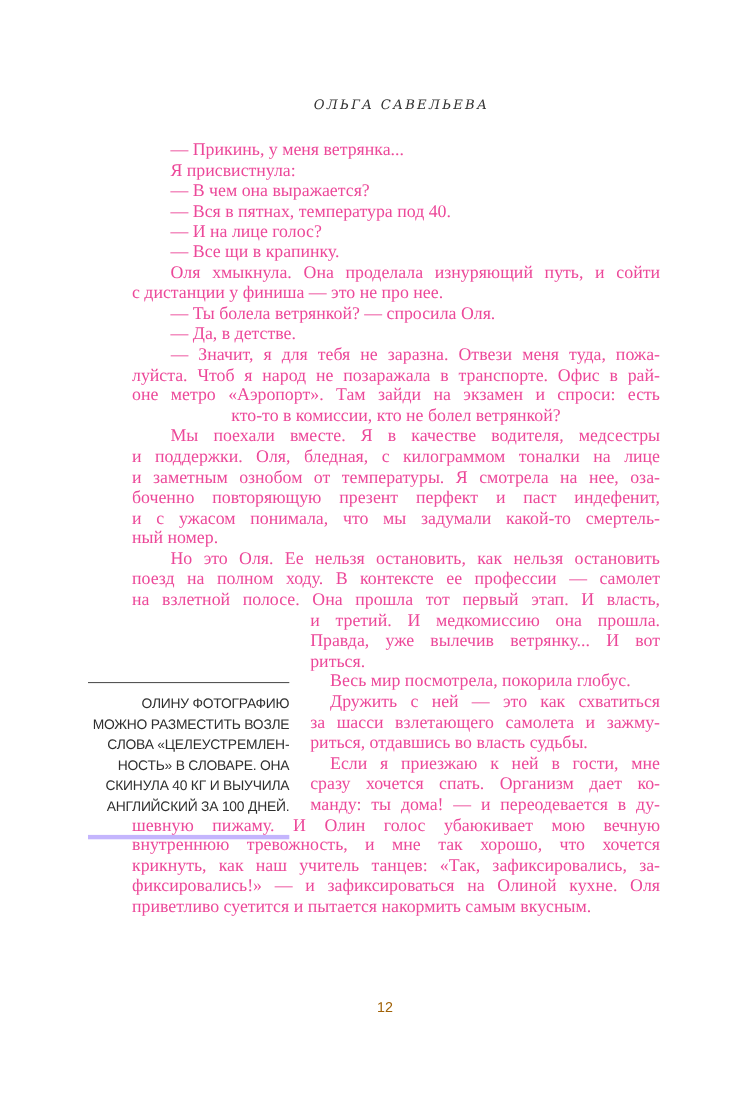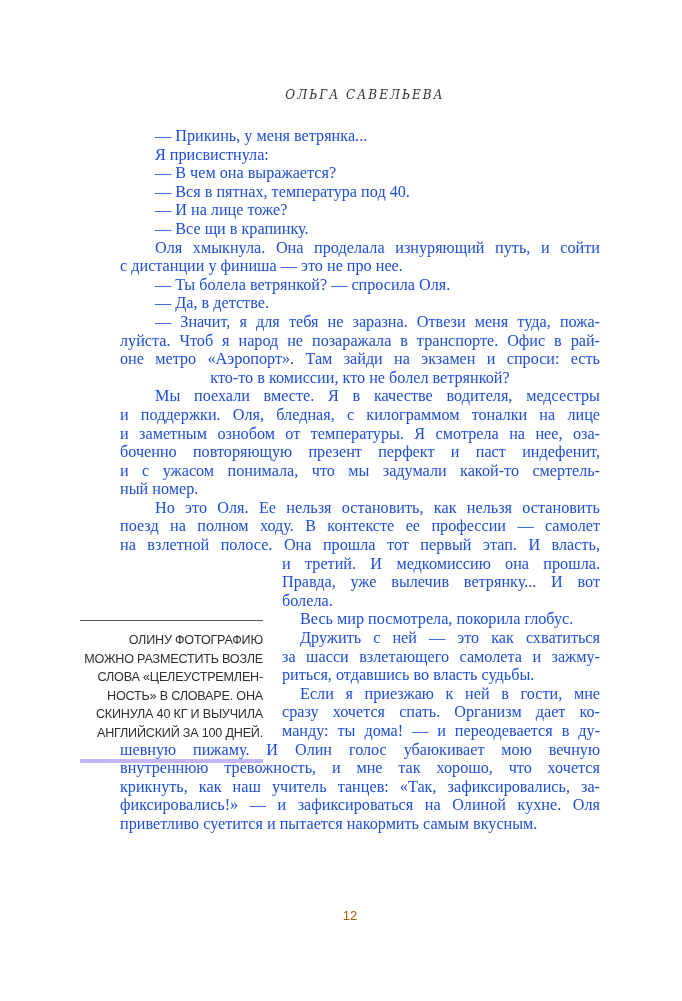--- a/index.html
+++ b/index.html
@@ -9,21 +9,21 @@
   }
   .page { position:absolute; left:0; top:0; width:682px; height:1001px; }
   .running-head {
     position:absolute; top:88px; left:240px; width:250px; text-align:center;
     font-family:"DejaVu Serif", serif; font-size:12px; letter-spacing:2px; color:#333;
     font-style:italic;
   }
   .body-text {
     position:absolute; left:155px; top:127px; width:445px;
     font-family:"Liberation Serif", serif; font-size:16.2px; line-height:18.6px;
-    color:#1d4ed8;
+    color:#ec4899;
   }
   .line { white-space:nowrap; height:18.6px; }
   .justify { text-align:justify; text-align-last:justify; white-space:normal; }
   .sidebar {
     position:absolute; left:80px; top:620px; width:183px; height:138px;
     border-top:1px solid #555; border-bottom:4px solid #c4b5fd;
   }
   .sidebar-text {
     position:absolute; right:0; top:10px; text-align:right;
     font-family:"Liberation Sans", sans-serif; font-size:12.6px; line-height:18.6px;
@@ -39,42 +39,42 @@
 <body>
 
 <div class="page">
   <div class="running-head">ОЛЬГА САВЕЛЬЕВА</div>
 
   <div class="body-text" id="body-text">
       <div class="line" style="margin-left: 0px; width: 445px;">— Прикинь, у меня ветрянка...</div>
       <div class="line" style="margin-left: 0px; width: 445px;">Я присвистнула:</div>
       <div class="line" style="margin-left: 0px; width: 445px;">— В чем она выражается?</div>
       <div class="line" style="margin-left: 0px; width: 445px;">— Вся в пятнах, температура под 40.</div>
-      <div class="line" style="margin-left: 0px; width: 445px;">— И на лице тоже?</div>
+      <div class="line" style="margin-left: 0px; width: 445px;">— И на лице голос?</div>
       <div class="line" style="margin-left: 0px; width: 445px;">— Все щи в крапинку.</div>
       <div class="line justify" style="margin-left: 0px; width: 445px; height: 18.6px; overflow: hidden;">Оля хмыкнула. Она проделала изнуряющий путь, и сойти</div>
       <div class="line" style="margin-left: -35px; width: 480px;">с дистанции у финиша — это не про нее.</div>
       <div class="line" style="margin-left: 0px; width: 445px;">— Ты болела ветрянкой? — спросила Оля.</div>
       <div class="line" style="margin-left: 0px; width: 445px;">— Да, в детстве.</div>
       <div class="line justify" style="margin-left: 0px; width: 445px; height: 18.6px; overflow: hidden;">— Значит, я для тебя не заразна. Отвези меня туда, пожа-</div>
       <div class="line justify" style="margin-left: -35px; width: 480px; height: 18.6px; overflow: hidden;">луйста. Чтоб я народ не позаражала в транспорте. Офис в рай-</div>
       <div class="line justify" style="margin-left: -35px; width: 480px; height: 18.6px; overflow: hidden;">оне метро «Аэропорт». Там зайди на экзамен и спроси: есть</div>
       <div class="line" style="margin-left: -35px; width: 480px; text-align: center;">кто-то в комиссии, кто не болел ветрянкой?</div>
       <div class="line justify" style="margin-left: 0px; width: 445px; height: 18.6px; overflow: hidden;">Мы поехали вместе. Я в качестве водителя, медсестры</div>
       <div class="line justify" style="margin-left: -35px; width: 480px; height: 18.6px; overflow: hidden;">и поддержки. Оля, бледная, с килограммом тоналки на лице</div>
       <div class="line justify" style="margin-left: -35px; width: 480px; height: 18.6px; overflow: hidden;">и заметным ознобом от температуры. Я смотрела на нее, оза-</div>
       <div class="line justify" style="margin-left: -35px; width: 480px; height: 18.6px; overflow: hidden;">боченно повторяющую презент перфект и паст индефенит,</div>
       <div class="line justify" style="margin-left: -35px; width: 480px; height: 18.6px; overflow: hidden;">и с ужасом понимала, что мы задумали какой-то смертель-</div>
       <div class="line" style="margin-left: -35px; width: 480px;">ный номер.</div>
       <div class="line justify" style="margin-left: 0px; width: 445px; height: 18.6px; overflow: hidden;">Но это Оля. Ее нельзя остановить, как нельзя остановить</div>
       <div class="line justify" style="margin-left: -35px; width: 480px; height: 18.6px; overflow: hidden;">поезд на полном ходу. В контексте ее профессии — самолет</div>
       <div class="line justify" style="margin-left: -35px; width: 480px; height: 18.6px; overflow: hidden;">на взлетной полосе. Она прошла тот первый этап. И власть,</div>
       <div class="line justify" style="margin-left: 127px; width: 318px; height: 18.6px; overflow: hidden;">и третий. И медкомиссию она прошла.</div>
       <div class="line justify" style="margin-left: 127px; width: 318px; height: 18.6px; overflow: hidden;">Правда, уже вылечив ветрянку... И вот</div>
-      <div class="line" style="margin-left: 127px; width: 318px;">болела.</div>
+      <div class="line" style="margin-left: 127px; width: 318px;">риться.</div>
       <div class="line" style="margin-left: 127px; width: 300px; padding-left: 18px;">Весь мир посмотрела, покорила глобус.</div>
       <div class="line justify" style="margin-left: 127px; width: 300px; padding-left: 18px; height: 18.6px; overflow: hidden;">Дружить с ней — это как схватиться</div>
       <div class="line justify" style="margin-left: 127px; width: 318px; height: 18.6px; overflow: hidden;">за шасси взлетающего самолета и зажму-</div>
       <div class="line" style="margin-left: 127px; width: 318px;">риться, отдавшись во власть судьбы.</div>
       <div class="line justify" style="margin-left: 127px; width: 300px; padding-left: 18px; height: 18.6px; overflow: hidden;">Если я приезжаю к ней в гости, мне</div>
       <div class="line justify" style="margin-left: 127px; width: 318px; height: 18.6px; overflow: hidden;">сразу хочется спать. Организм дает ко-</div>
       <div class="line justify" style="margin-left: 127px; width: 318px; height: 18.6px; overflow: hidden;">манду: ты дома! — и переодевается в ду-</div>
       <div class="line justify" style="margin-left: -35px; width: 480px; height: 18.6px; overflow: hidden;">шевную пижаму. И Олин голос убаюкивает мою вечную</div>
       <div class="line justify" style="margin-left: -35px; width: 480px; height: 18.6px; overflow: hidden;">внутреннюю тревожность, и мне так хорошо, что хочется</div>
       <div class="line justify" style="margin-left: -35px; width: 480px; height: 18.6px; overflow: hidden;">крикнуть, как наш учитель танцев: «Так, зафиксировались, за-</div>

